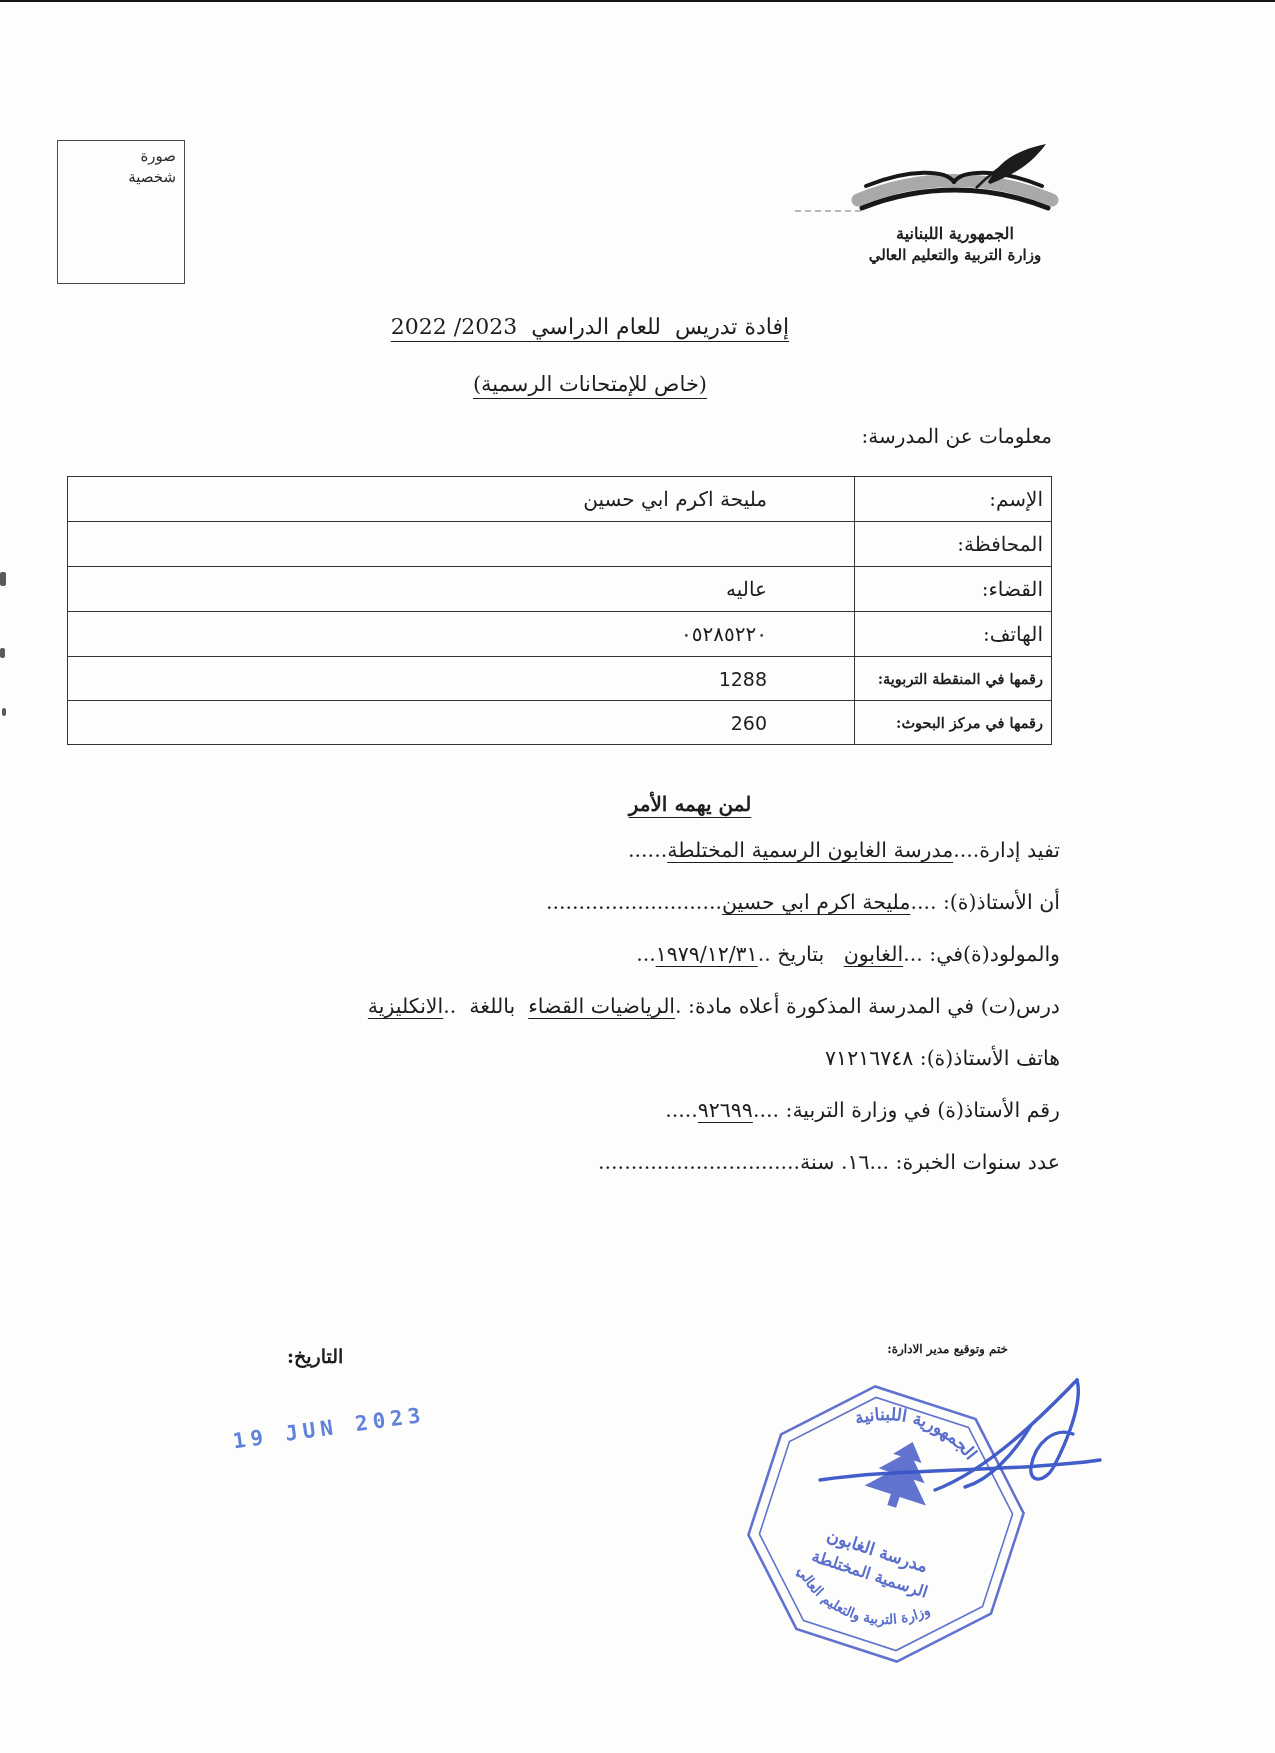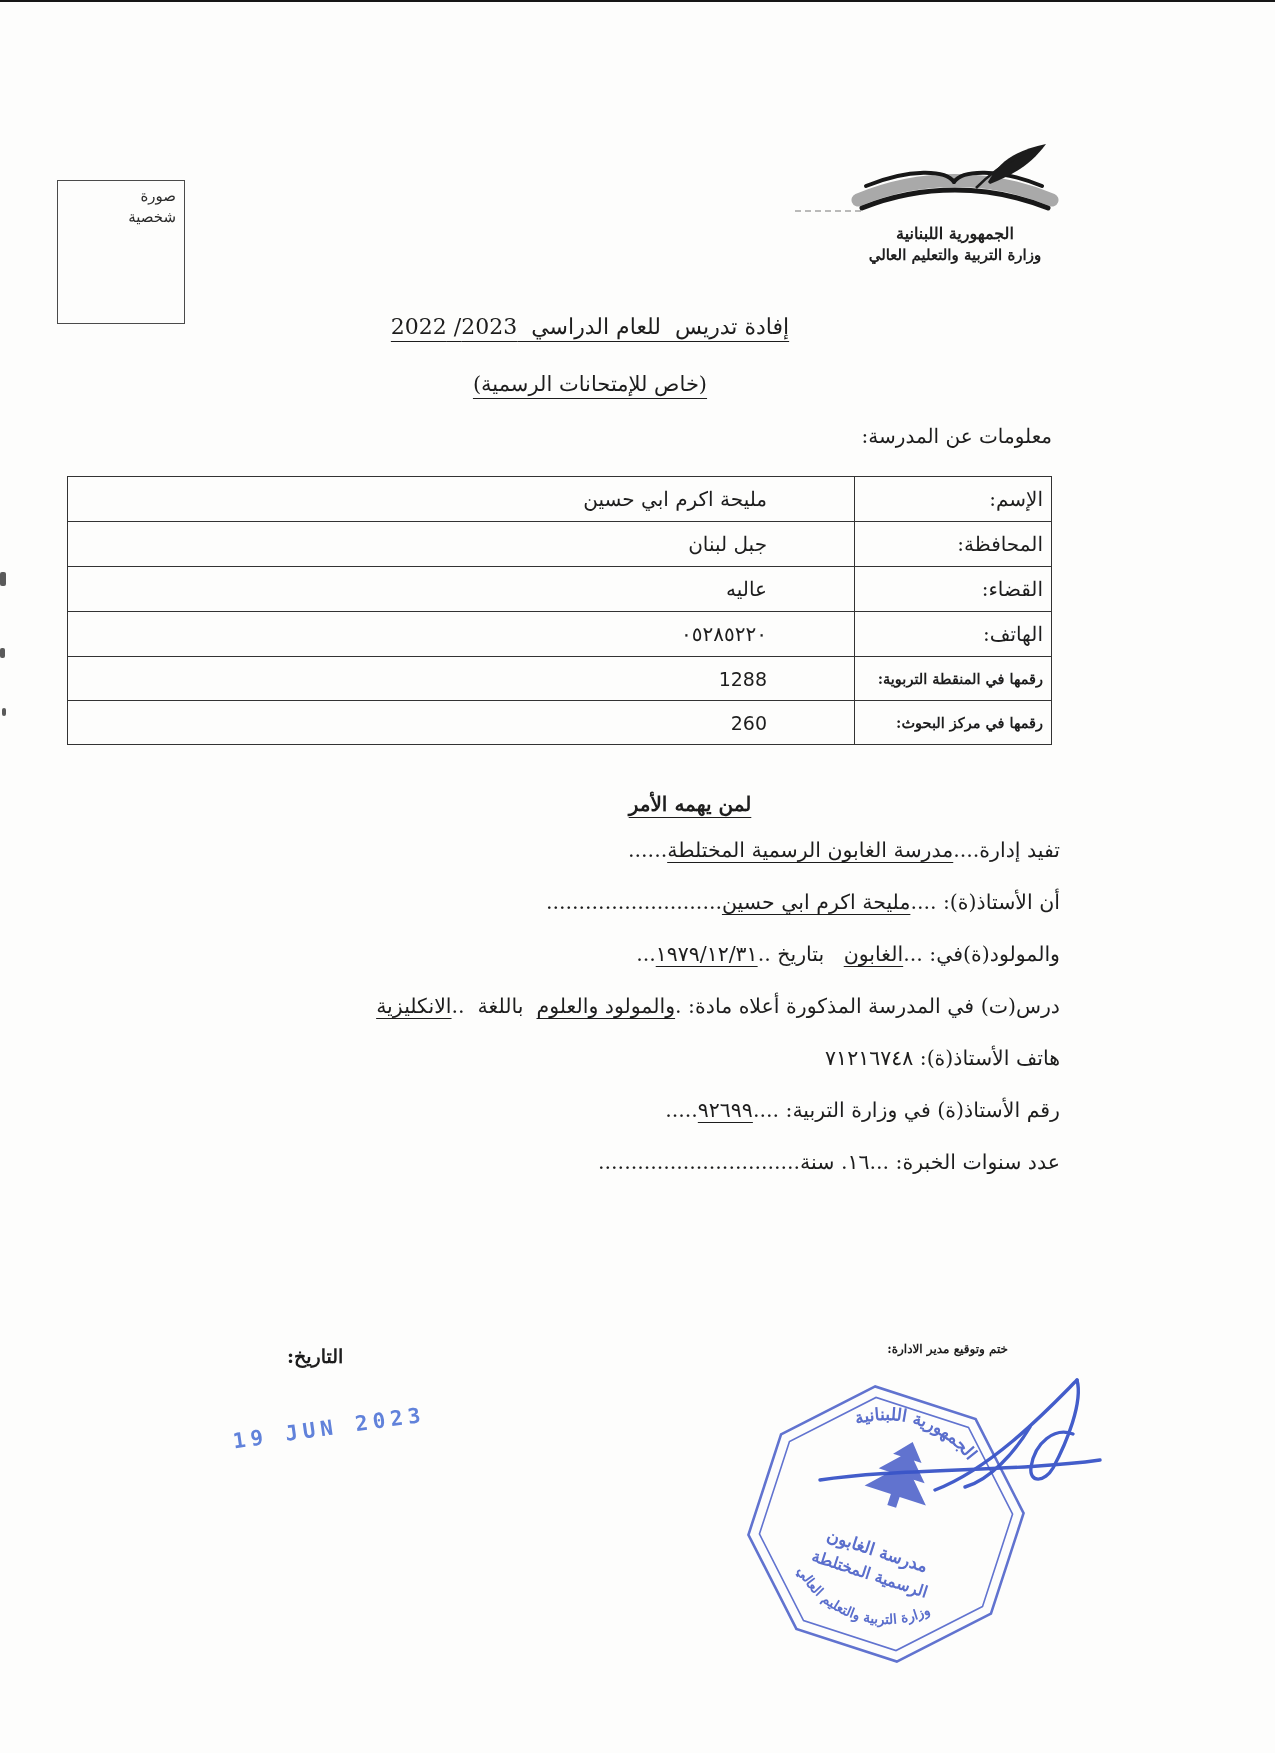--- a/index.html
+++ b/index.html
@@ -14,21 +14,21 @@
   .speck.s1{left:0;top:572px;width:6px;height:14px;}
   .speck.s2{left:0;top:648px;width:5px;height:10px;}
   .speck.s3{left:2px;top:708px;width:4px;height:8px;}
   .smudge-dashes{position:absolute;left:795px;top:210px;width:66px;border-top:2px dashed #9e9e9e;opacity:.7;}
 
   
   .photo-box{
     position:absolute;left:57px;top:140px;width:128px;height:144px;
     border:1.2px solid #4a4a4a;box-sizing:border-box;
     direction:rtl;text-align:right;padding:5px 8px;
-    font-size:15px;line-height:1.4;color:#2b2b2b;margin-top:40px;
+    font-size:15px;line-height:1.4;color:#2b2b2b;
   }
 
   
   .logo-block{position:absolute;left:805px;top:142px;width:300px;text-align:center;}
   .logo-block svg{display:block;margin:0 auto;}
   .hdr-republic{direction:rtl;font-size:16px;font-weight:bold;color:#1f1f1f;margin-top:2px;}
   .hdr-ministry{direction:rtl;font-size:15px;font-weight:bold;color:#1f1f1f;margin-top:3px;letter-spacing:.5px;}
 
   
   .title-wrap{position:absolute;left:250px;top:314px;width:680px;text-align:center;direction:rtl;}
@@ -118,21 +118,20 @@
 
   <div class="info-heading">معلومات عن المدرسة:</div>
 
   <div class="info-table">
     <div class="info-row">
       <div class="cell-label">الإسم:</div>
       <div class="cell-value">مليحة اكرم ابي حسين</div>
     </div>
     <div class="info-row">
       <div class="cell-label">المحافظة:</div>
-      <div class="cell-value">جبل لبنان</div>
     </div>
     <div class="info-row">
       <div class="cell-label">القضاء:</div>
       <div class="cell-value">عاليه</div>
     </div>
     <div class="info-row">
       <div class="cell-label">الهاتف:</div>
       <div class="cell-value">٠٥٢٨٥٢٢٠</div>
     </div>
     <div class="info-row small">
@@ -144,21 +143,21 @@
       <div class="cell-value">260</div>
     </div>
   </div>
 
   <div class="letter-heading">لمن يهمه الأمر</div>
 
   <div class="letter-body">
     <div class="letter-line"><span>تفيد إدارة....</span><span class="uv">مدرسة الغابون الرسمية المختلطة</span><span>......</span></div>
     <div class="letter-line"><span>أن الأستاذ(ة): ....</span><span class="uv">مليحة اكرم ابي حسين</span><span>...........................</span></div>
     <div class="letter-line"><span>والمولود(ة)في: ...</span><span class="uv">الغابون</span><span>   بتاريخ ..</span><span class="uv">١٩٧٩/١٢/٣١</span><span>...</span></div>
-    <div class="letter-line"><span>درس(ت) في المدرسة المذكورة أعلاه مادة: .</span><span class="uv">والمولود والعلوم</span><span>  باللغة  ..</span><span class="uv">الانكليزية</span></div>
+    <div class="letter-line"><span>درس(ت) في المدرسة المذكورة أعلاه مادة: .</span><span class="uv">الرياضيات القضاء</span><span>  باللغة  ..</span><span class="uv">الانكليزية</span></div>
     <div class="letter-line"><span>هاتف الأستاذ(ة): ٧١٢١٦٧٤٨</span></div>
     <div class="letter-line"><span>رقم الأستاذ(ة) في وزارة التربية: ....</span><span class="uv">٩٢٦٩٩</span><span>.....</span></div>
     <div class="letter-line"><span>عدد سنوات الخبرة: ...١٦. سنة...............................</span></div>
   </div>
 
   <div class="stamp-label">ختم وتوقيع مدير الادارة:</div>
   <div class="date-label">التاريخ:</div>
   <div class="date-stamp">19 JUN 2023</div>
 
   <svg class="stamp-svg" width="330" height="305" viewBox="0 0 330 305">

